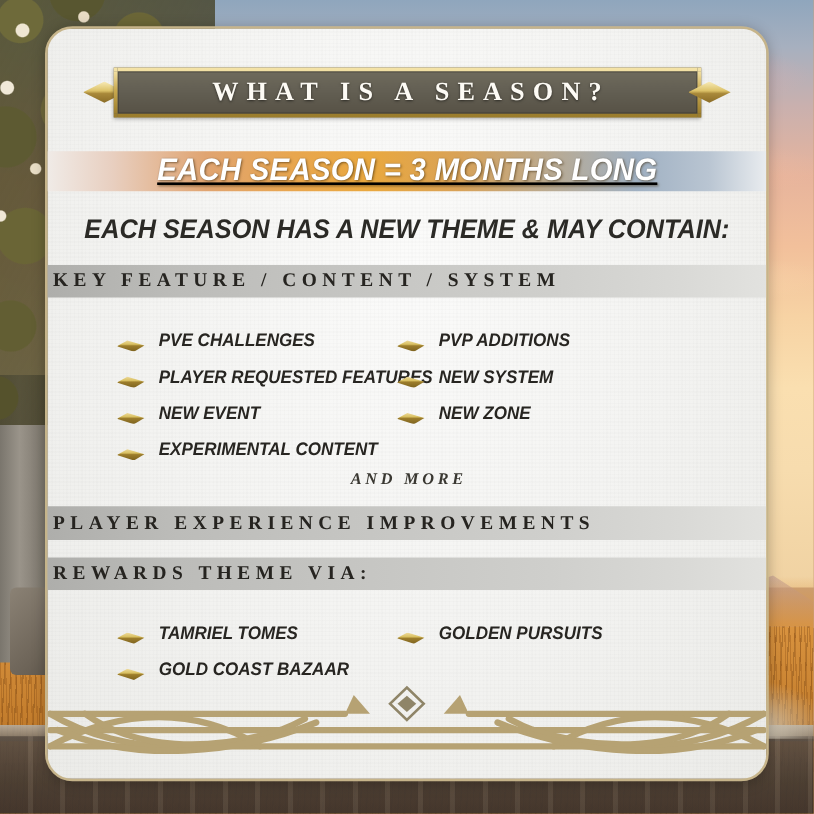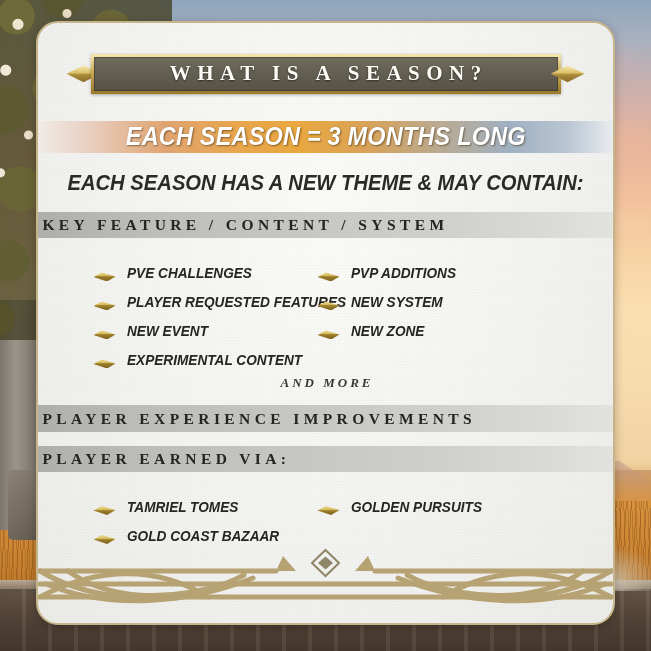--- a/index.html
+++ b/index.html
@@ -218,20 +218,21 @@
       #e8a64f 34%,
       #e9a83f 45%,
       #d9a257 57%,
       #b9aa92 70%,
       #9fb0c2 82%,
       #b9c5d2 92%,
       #e9ecef 100%);
     display: flex;
     align-items: center;
     justify-content: center;
+    text-decoration: underline;
   }
   .grad-bar-text {
     font-family: "Liberation Sans", sans-serif;
     font-style: italic;
     font-weight: 700;
     font-size: 25px;
     letter-spacing: .2px;
     color: #ffffff;
     white-space: nowrap;
     text-shadow: 1px 1px 2px rgba(60,40,10,.55),
@@ -414,21 +415,21 @@
 
   <div class="gap-b"></div>
 
   <div class="section-band">
     <div class="section-band-text">PLAYER EXPERIENCE IMPROVEMENTS</div>
   </div>
 
   <div class="gap-b"></div>
 
   <div class="section-band">
-    <div class="section-band-text">PLAYER EARNED VIA:</div>
+    <div class="section-band-text">REWARDS THEME VIA:</div>
   </div>
 
   <div class="bullet-grid">
     <div class="bullet-row">
       <span class="bullet-mark"></span>
       <span class="bullet-text">TAMRIEL TOMES</span>
     </div>
     <div class="bullet-row">
       <span class="bullet-mark"></span>
       <span class="bullet-text">GOLDEN PURSUITS</span>

